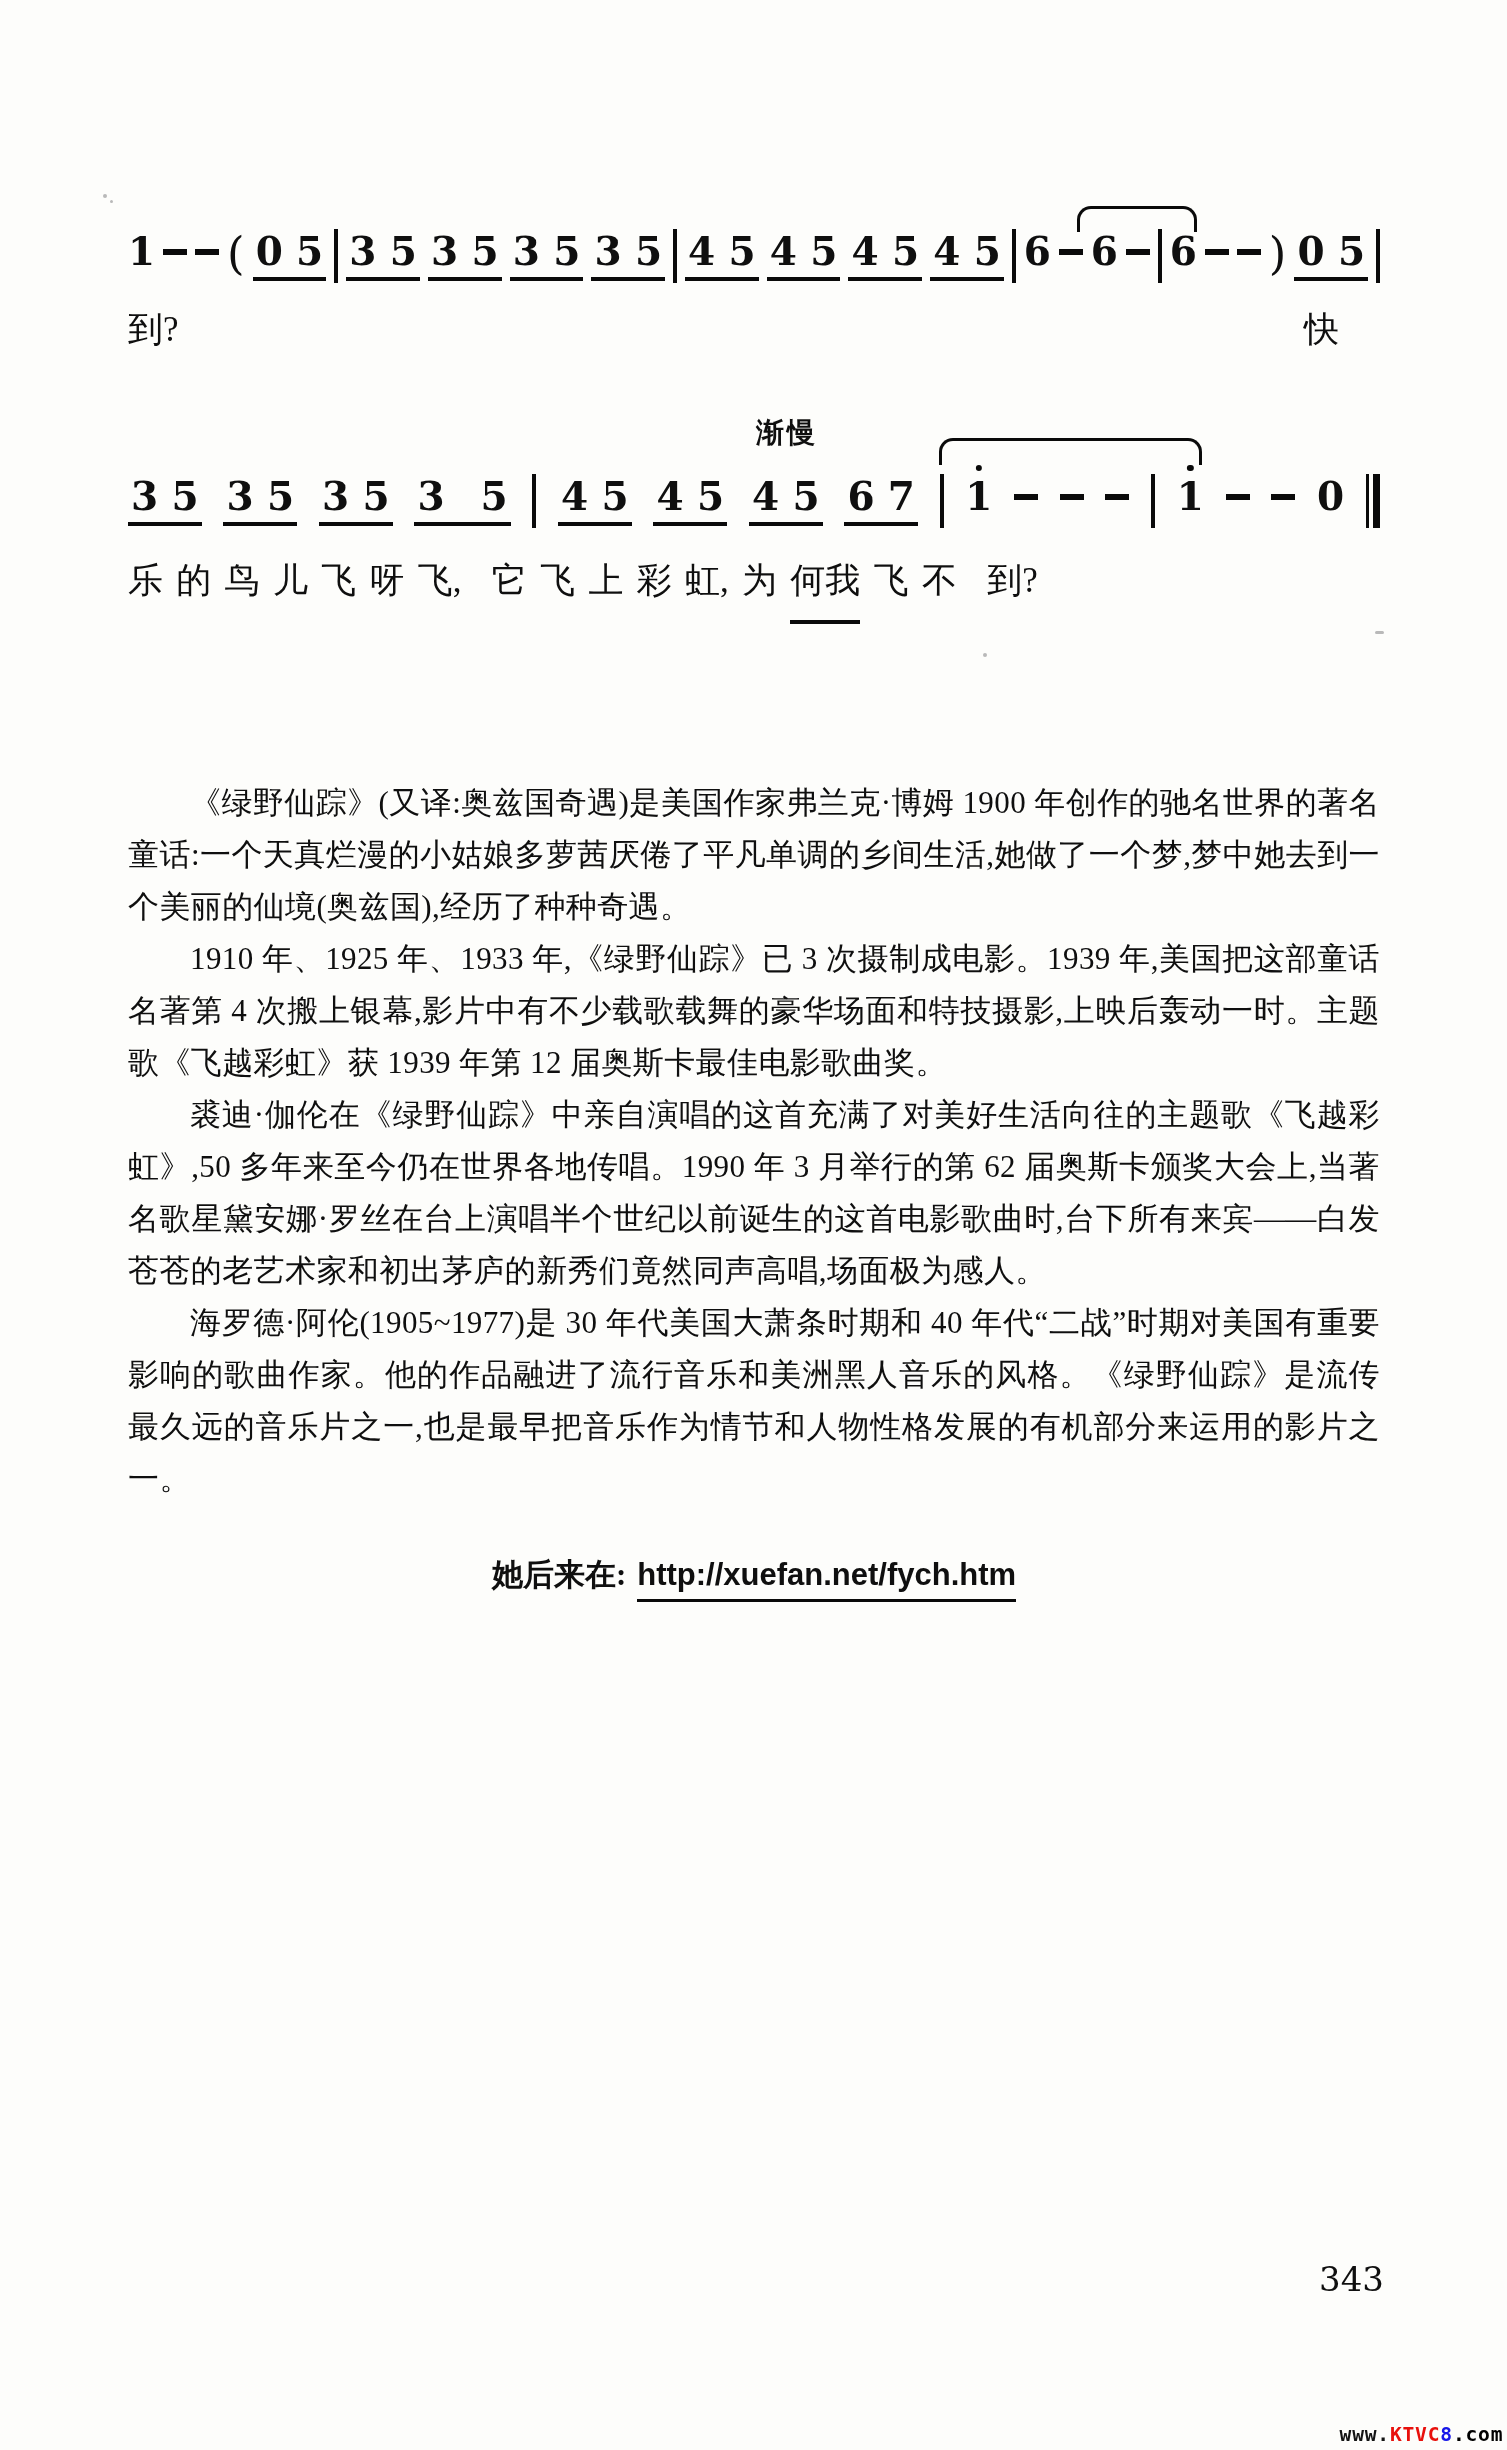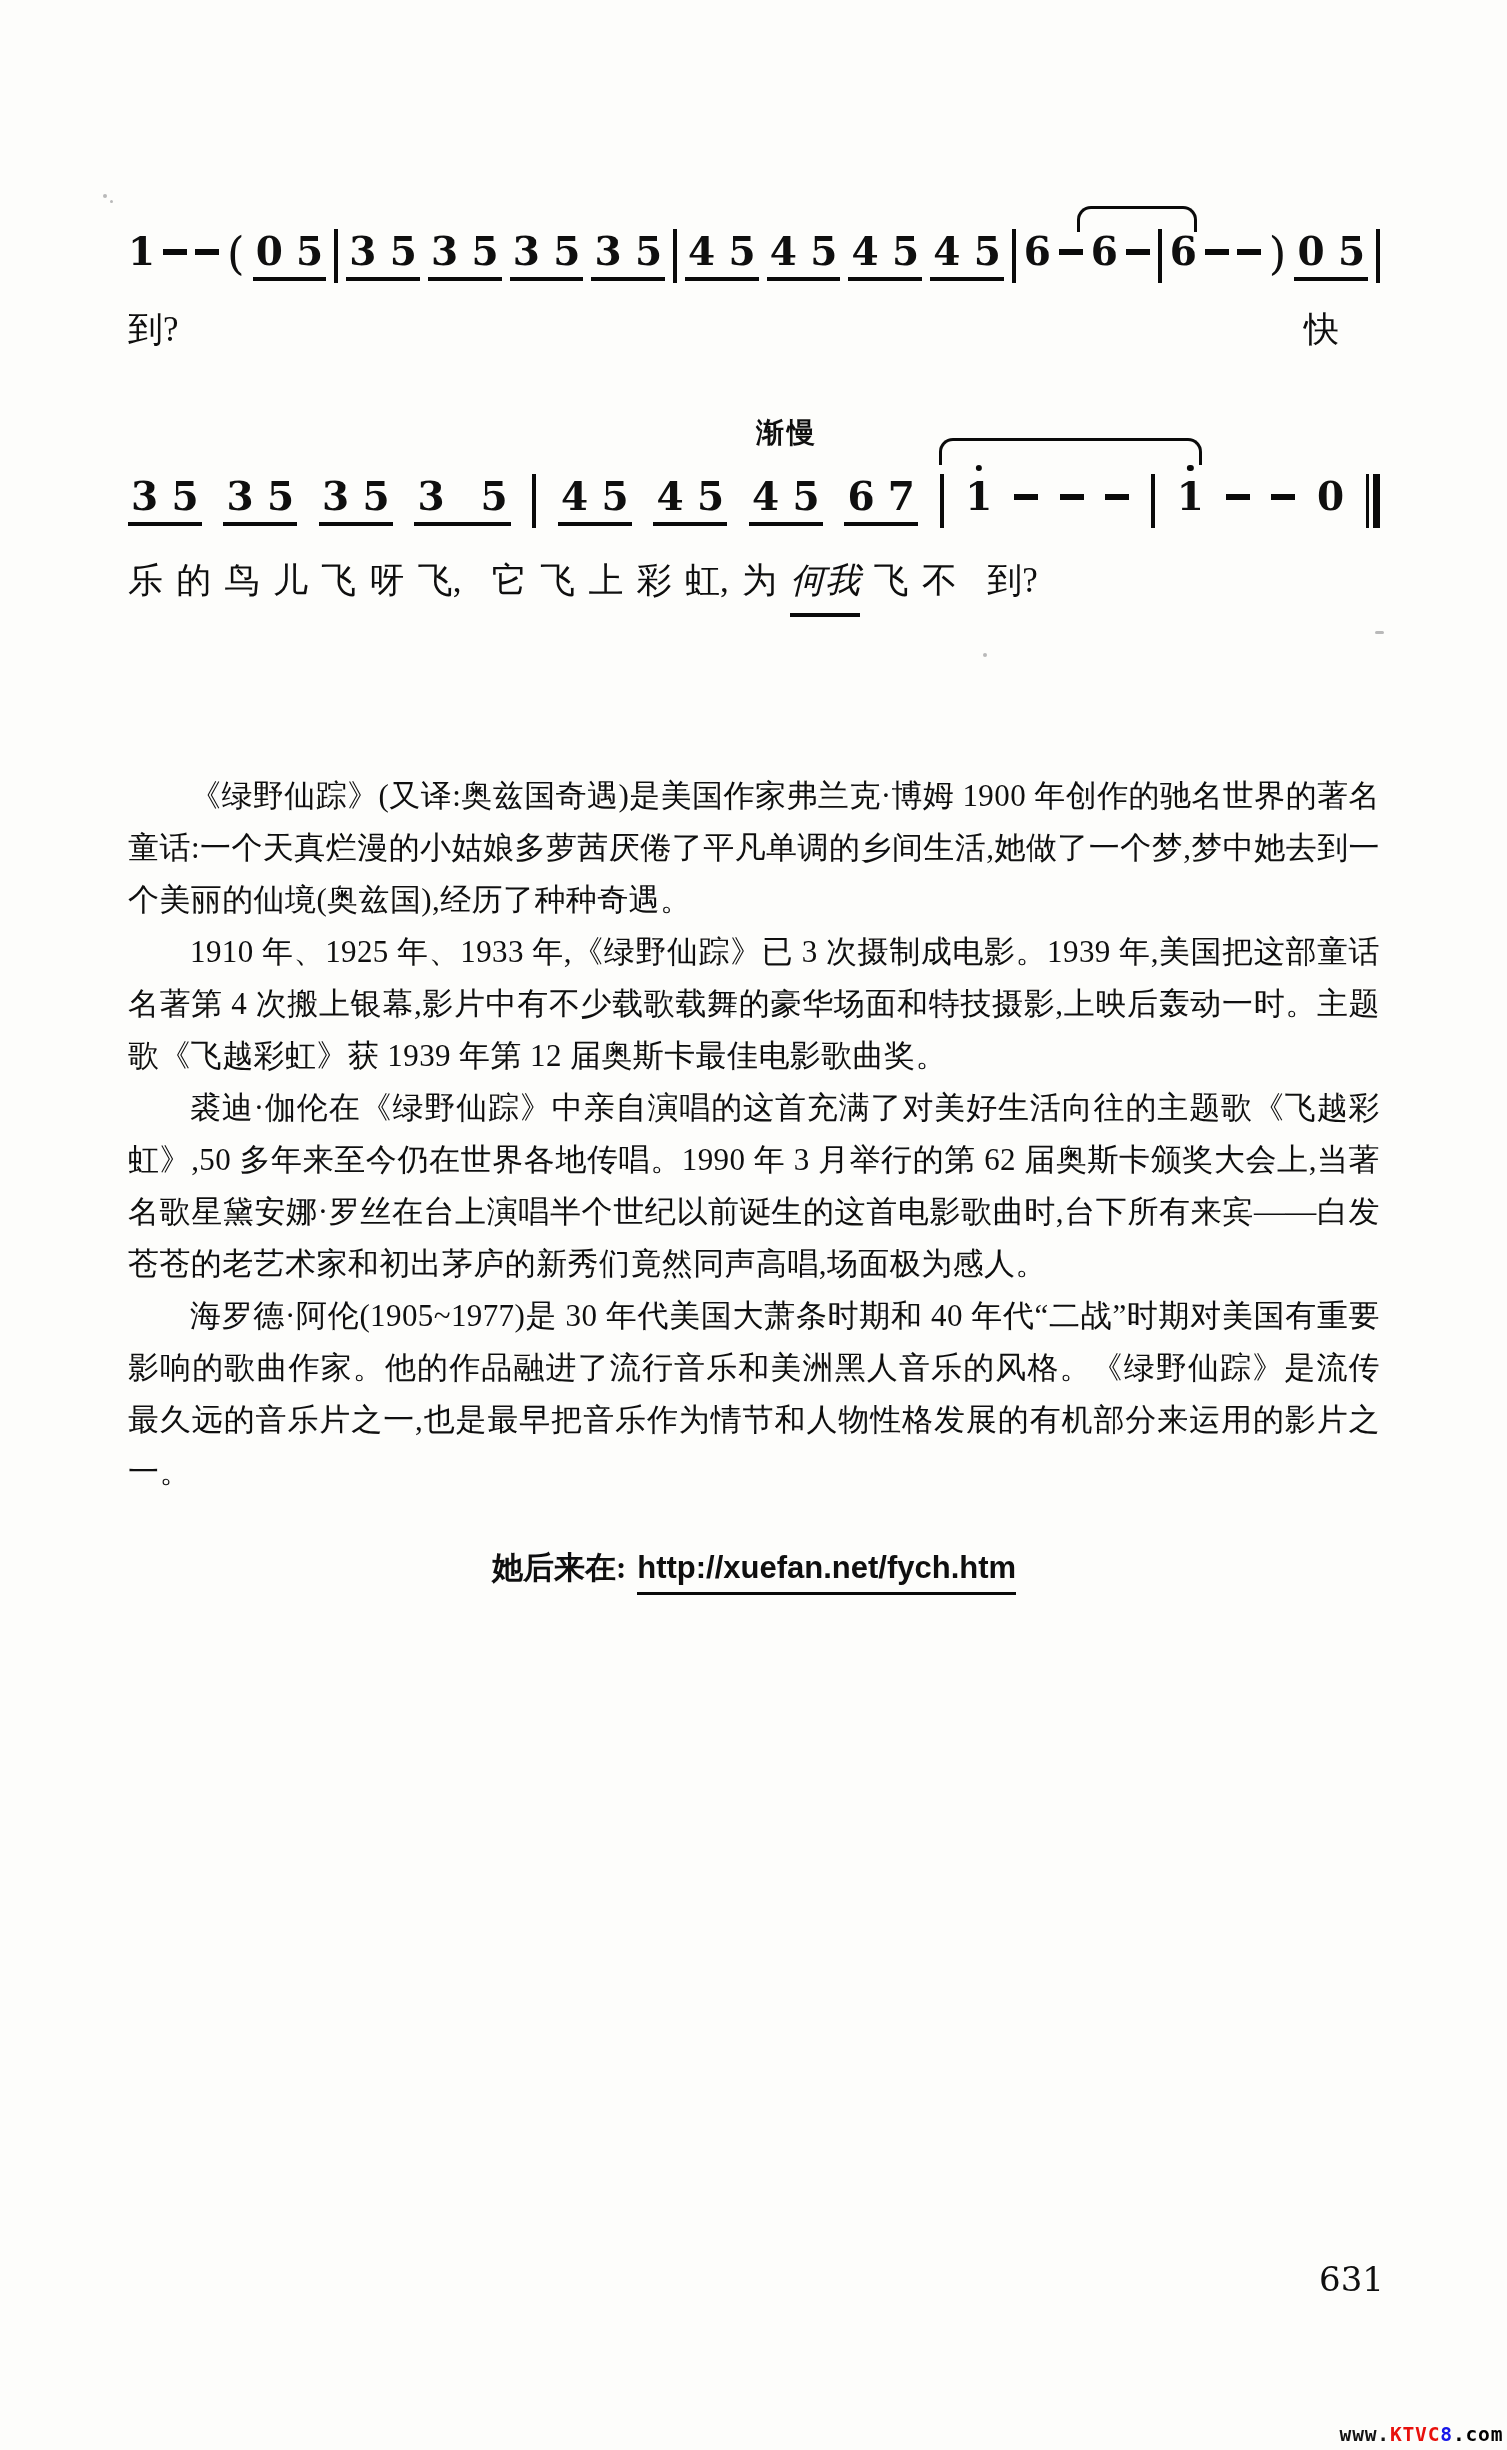--- a/index.html
+++ b/index.html
@@ -57,21 +57,21 @@
     display:flex;justify-content:space-between;
     margin-top:25px;padding-right:41px;
     font-size:35px;line-height:41px;
   }
   .lyric-row2{
     display:flex;align-items:flex-start;gap:13.3px;
     margin-top:31px;
     font-size:35px;line-height:41px;
   }
   .lyr{white-space:nowrap;}
-  .lyr.u{border-bottom:4.7px solid #0a0a0a;padding-bottom:12px;font-style:italic;}
+  .lyr.u{border-bottom:4.7px solid #0a0a0a;padding-bottom:19px;}
   .lyr.sp{margin-left:17px;}
   .ml2{margin-top:124px;}
 
   
   .article{margin:153px 69px 0 128px;width:1252px;}
   .article p{
     margin:0;padding:0;
     font-size:31px;line-height:52px;
     text-align:justify;text-indent:2em;
     letter-spacing:0.4px;
@@ -261,21 +261,21 @@
     <p>《绿野仙踪》(又译:奥兹国奇遇)是美国作家弗兰克·博姆 1900 年创作的驰名世界的著名童话:一个天真烂漫的小姑娘多萝茜厌倦了平凡单调的乡间生活,她做了一个梦,梦中她去到一个美丽的仙境(奥兹国),经历了种种奇遇。</p>
     <p>1910 年、1925 年、1933 年,《绿野仙踪》已 3 次摄制成电影。1939 年,美国把这部童话名著第 4 次搬上银幕,影片中有不少载歌载舞的豪华场面和特技摄影,上映后轰动一时。主题歌《飞越彩虹》获 1939 年第 12 届奥斯卡最佳电影歌曲奖。</p>
     <p>裘迪·伽伦在《绿野仙踪》中亲自演唱的这首充满了对美好生活向往的主题歌《飞越彩虹》,50 多年来至今仍在世界各地传唱。1990 年 3 月举行的第 62 届奥斯卡颁奖大会上,当著名歌星黛安娜·罗丝在台上演唱半个世纪以前诞生的这首电影歌曲时,台下所有来宾——白发苍苍的老艺术家和初出茅庐的新秀们竟然同声高唱,场面极为感人。</p>
     <p>海罗德·阿伦(1905~1977)是 30 年代美国大萧条时期和 40 年代“二战”时期对美国有重要影响的歌曲作家。他的作品融进了流行音乐和美洲黑人音乐的风格。《绿野仙踪》是流传最久远的音乐片之一,也是最早把音乐作为情节和人物性格发展的有机部分来运用的影片之一。</p>
 
     <div class="video-line">
       <span class="lbl">她后来在:</span><a class="url" href="#">http://xuefan.net/fych.htm</a>
     </div>
   </section>
 
-  <div class="page-number">631</div>
+  <div class="page-number">343</div>
 
   <div class="watermark">
     <span class="wm-www">www.</span><span class="wm-ktvc">KTVC</span><span class="wm-8">8</span><span class="wm-com">.com</span>
   </div>
 
   <div class="speck sp1"></div>
   <div class="speck sp1b"></div>
   <div class="speck sp2"></div>
   <div class="speck sp3"></div>
 

